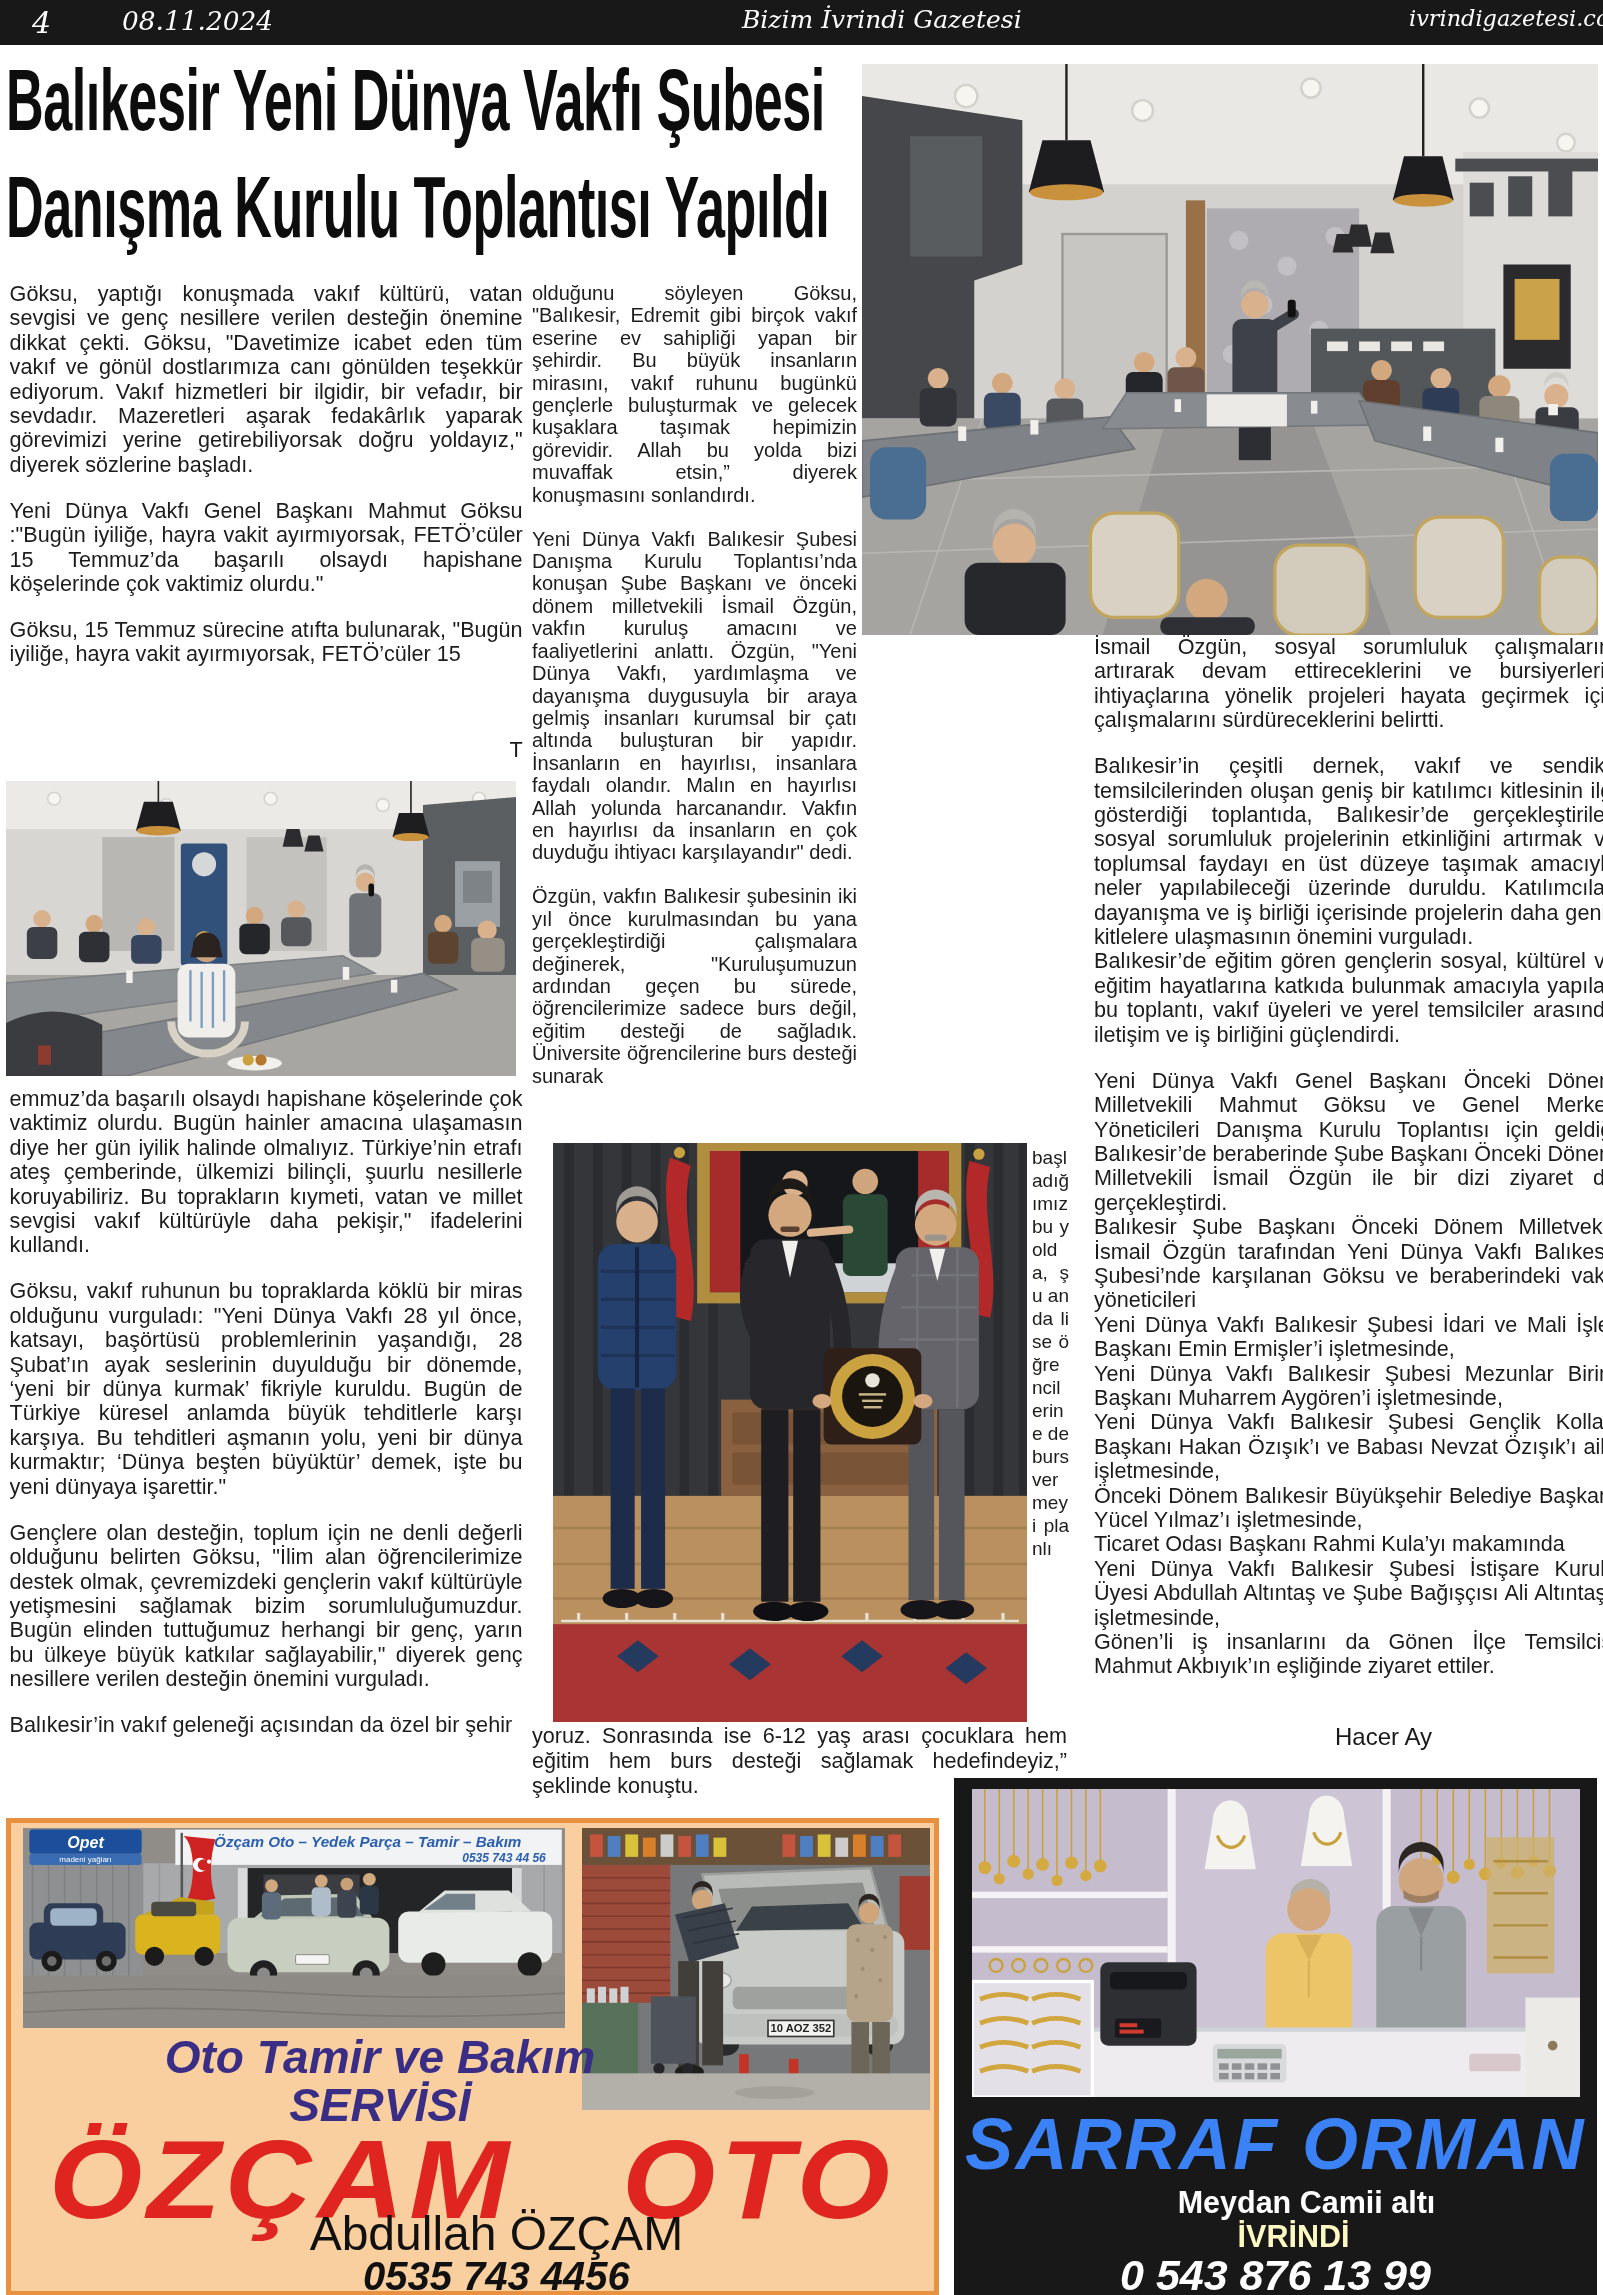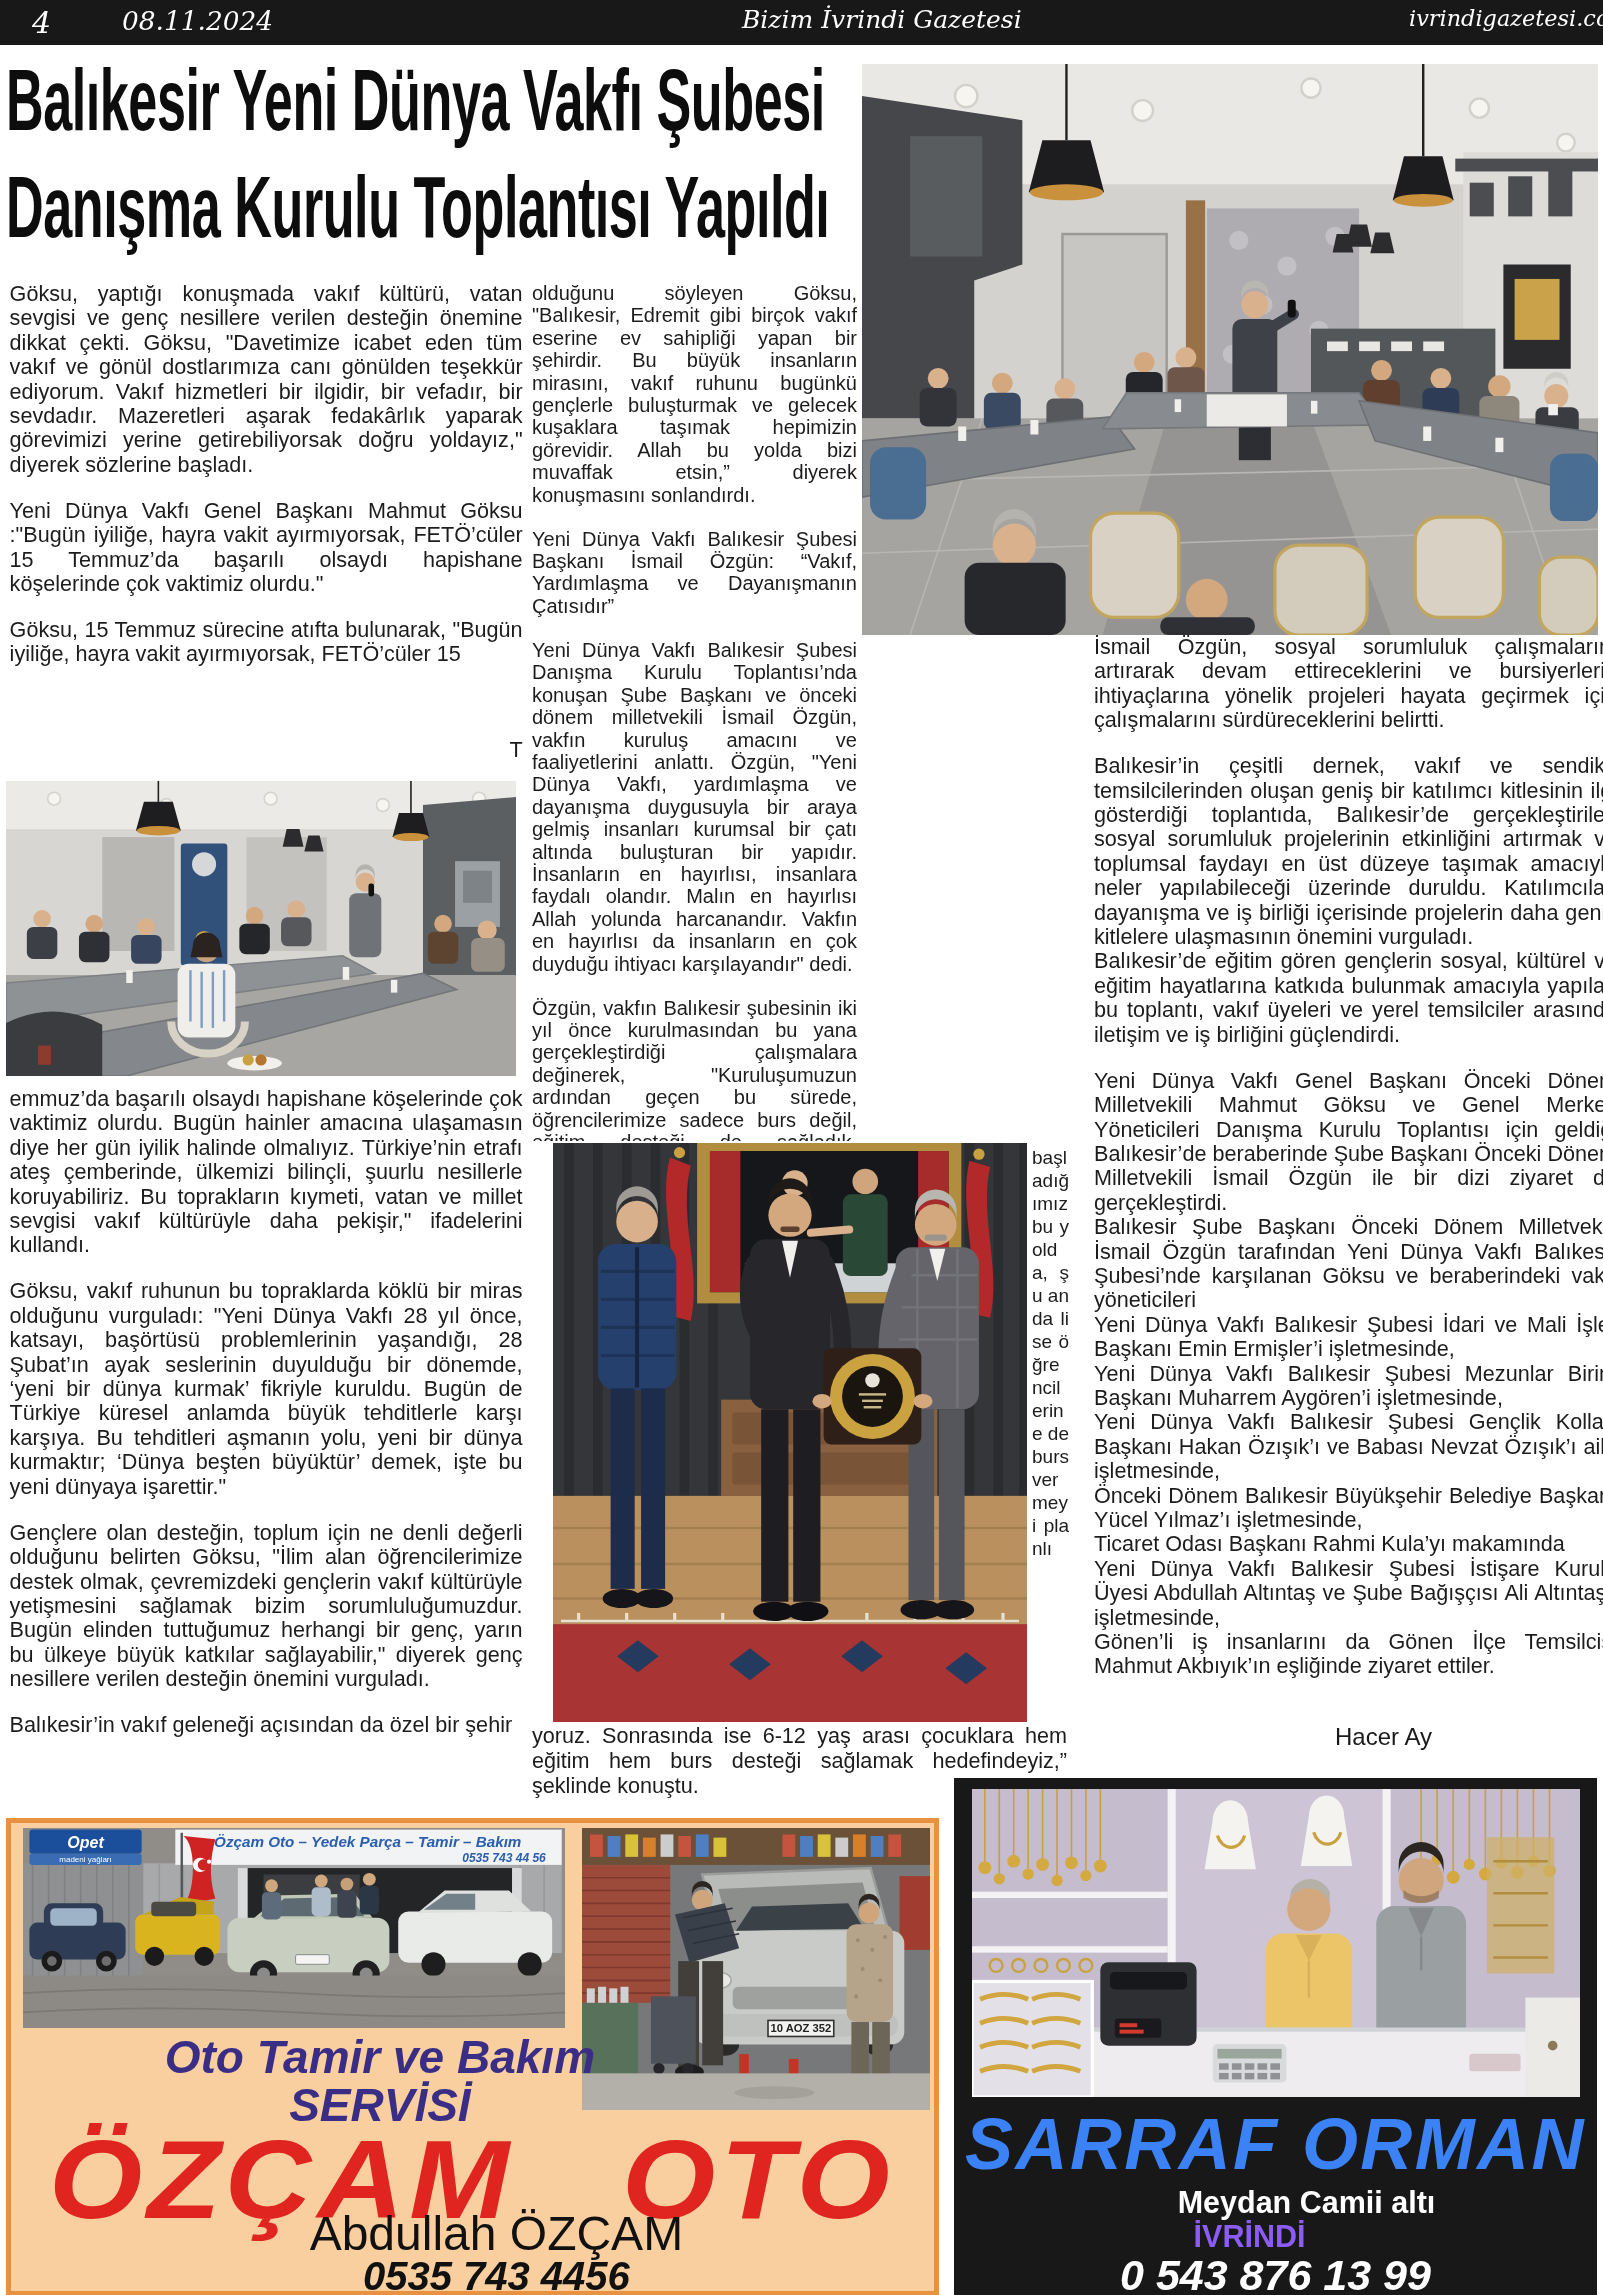--- a/index.html
+++ b/index.html
@@ -50,22 +50,22 @@
   #ozOwner{position:absolute;left:48px;top:383px;width:874px;text-align:center;color:#111;
            font-size:48px;white-space:nowrap;}
   #ozPhone{position:absolute;left:48px;top:431px;width:874px;text-align:center;color:#111;
            font-weight:bold;font-style:italic;font-size:40px;white-space:nowrap;}
   #adSarraf{left:954px;top:1778px;width:643px;height:518px;background:#181818;}
   #sarrafPhoto{position:absolute;left:17.6px;top:11.2px;width:608px;height:308px;overflow:hidden;}
   #sarrafTitle{position:absolute;left:0;top:325px;width:643px;text-align:center;color:#3b82f6;
                font-weight:bold;font-style:italic;font-size:72px;letter-spacing:2.4px;white-space:nowrap;}
   #sarrafAddr1{position:absolute;left:0;top:407px;width:643px;text-align:center;color:#fff;
                font-weight:bold;font-size:30.5px;margin-left:31px;}
-  #sarrafAddr2{position:absolute;left:0;top:441px;width:591px;text-align:center;color:#8b5cf6;
-               font-weight:bold;font-size:30.5px;}
+  #sarrafAddr2{position:absolute;left:0;top:441px;width:591px;text-align:center;color:#fef9c3;
+               font-weight:bold;font-size:30.5px;padding-left:44px;}
   #sarrafPhone{position:absolute;left:0;top:473px;width:643px;text-align:center;color:#fff;
                font-weight:bold;font-style:italic;font-size:43px;white-space:nowrap;}
 </style>
 </head>
 <body>
 
 <div id="page">
 
   <div class="header-bar">
     <span class="hb-num">4</span>
@@ -88,21 +88,20 @@
 
   <div class="col" id="col1b">
     <p>emmuz’da başarılı olsaydı hapishane köşelerinde çok vaktimiz olurdu. Bugün hainler amacına ulaşamasın diye her gün iyilik halinde olmalıyız. Türkiye’nin etrafı ateş çemberinde, ülkemizi bilinçli, şuurlu nesillerle koruyabiliriz. Bu toprakların kıymeti, vatan ve millet sevgisi vakıf kültürüyle daha pekişir," ifadelerini kullandı.</p>
     <p>Göksu, vakıf ruhunun bu topraklarda köklü bir miras olduğunu vurguladı: "Yeni Dünya Vakfı 28 yıl önce, katsayı, başörtüsü problemlerinin yaşandığı, 28 Şubat’ın ayak seslerinin duyulduğu bir dönemde, ‘yeni bir dünya kurmak’ fikriyle kuruldu. Bugün de Türkiye küresel anlamda büyük tehditlerle karşı karşıya. Bu tehditleri aşmanın yolu, yeni bir dünya kurmaktır; ‘Dünya beşten büyüktür’ demek, işte bu yeni dünyaya işarettir."</p>
     <p>Gençlere olan desteğin, toplum için ne denli değerli olduğunu belirten Göksu, "İlim alan öğrencilerimize destek olmak, çevremizdeki gençlerin vakıf kültürüyle yetişmesini sağlamak bizim sorumluluğumuzdur. Bugün elinden tuttuğumuz herhangi bir genç, yarın bu ülkeye büyük katkılar sağlayabilir," diyerek genç nesillere verilen desteğin önemini vurguladı.</p>
     <p>Balıkesir’in vakıf geleneği açısından da özel bir şehir</p>
   </div>
 
   <div class="col" id="col2">
     <p>olduğunu söyleyen Göksu, "Balıkesir, Edremit gibi birçok vakıf eserine ev sahipliği yapan bir şehirdir. Bu büyük insanların mirasını, vakıf ruhunu bugünkü gençlerle buluşturmak ve gelecek kuşaklara taşımak hepimizin görevidir. Allah bu yolda bizi muvaffak etsin,” diyerek konuşmasını sonlandırdı.</p>
-    <p>Yeni Dünya Vakfı Balıkesir Şubesi Başkanı İsmail Özgün: “Vakıf, Yardımlaşma ve Dayanışmanın Çatısıdır”</p>
     <p>Yeni Dünya Vakfı Balıkesir Şubesi Danışma Kurulu Toplantısı’nda konuşan Şube Başkanı ve önceki dönem milletvekili İsmail Özgün, vakfın kuruluş amacını ve faaliyetlerini anlattı. Özgün, "Yeni Dünya Vakfı, yardımlaşma ve dayanışma duygusuyla bir araya gelmiş insanları kurumsal bir çatı altında buluşturan bir yapıdır. İnsanların en hayırlısı, insanlara faydalı olandır. Malın en hayırlısı Allah yolunda harcanandır. Vakfın en hayırlısı da insanların en çok duyduğu ihtiyacı karşılayandır" dedi.</p>
     <p>Özgün, vakfın Balıkesir şubesinin iki yıl önce kurulmasından bu yana gerçekleştirdiği çalışmalara değinerek, "Kuruluşumuzun ardından geçen bu sürede, öğrencilerimize sadece burs değil, eğitim desteği de sağladık. Üniversite öğrencilerine burs desteği sunarak</p>
   </div>
 
   <div class="col" id="strip">başladığımız bu yolda, şu anda lise öğrencilerine de burs vermeyi planlı</div>
 
   <div class="col" id="belowCenter">yoruz. Sonrasında ise 6-12 yaş arası çocuklara hem eğitim hem burs desteği sağlamak hedefindeyiz,” şeklinde konuştu.</div>
 
   <div class="col" id="col3">
     <p>İsmail Özgün, sosyal sorumluluk çalışmalarını artırarak devam ettireceklerini ve bursiyerlerin ihtiyaçlarına yönelik projeleri hayata geçirmek için çalışmalarını sürdüreceklerini belirtti.</p>

